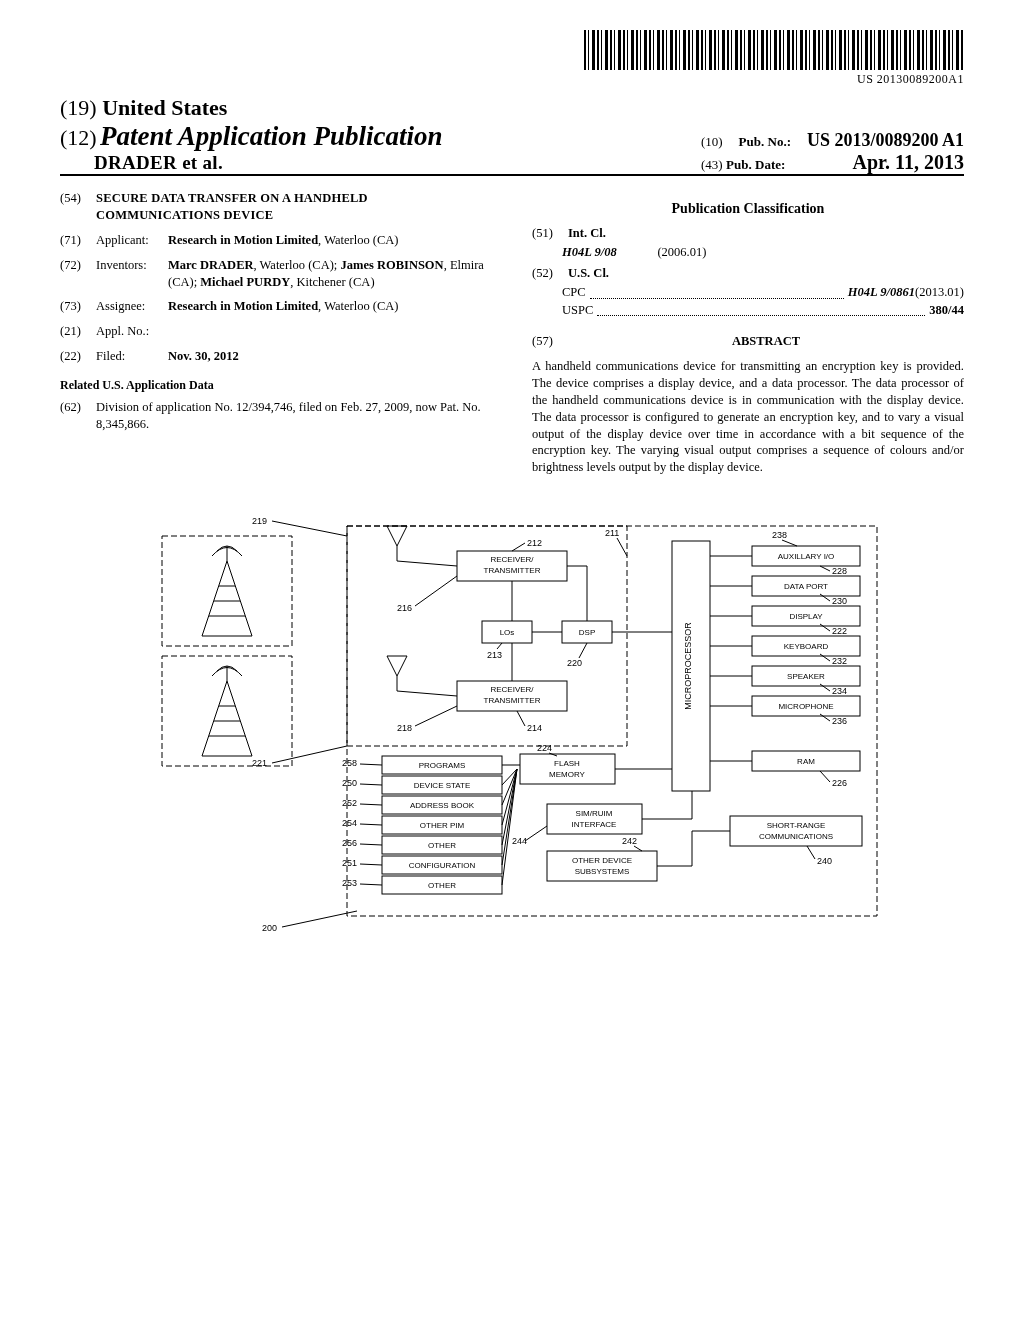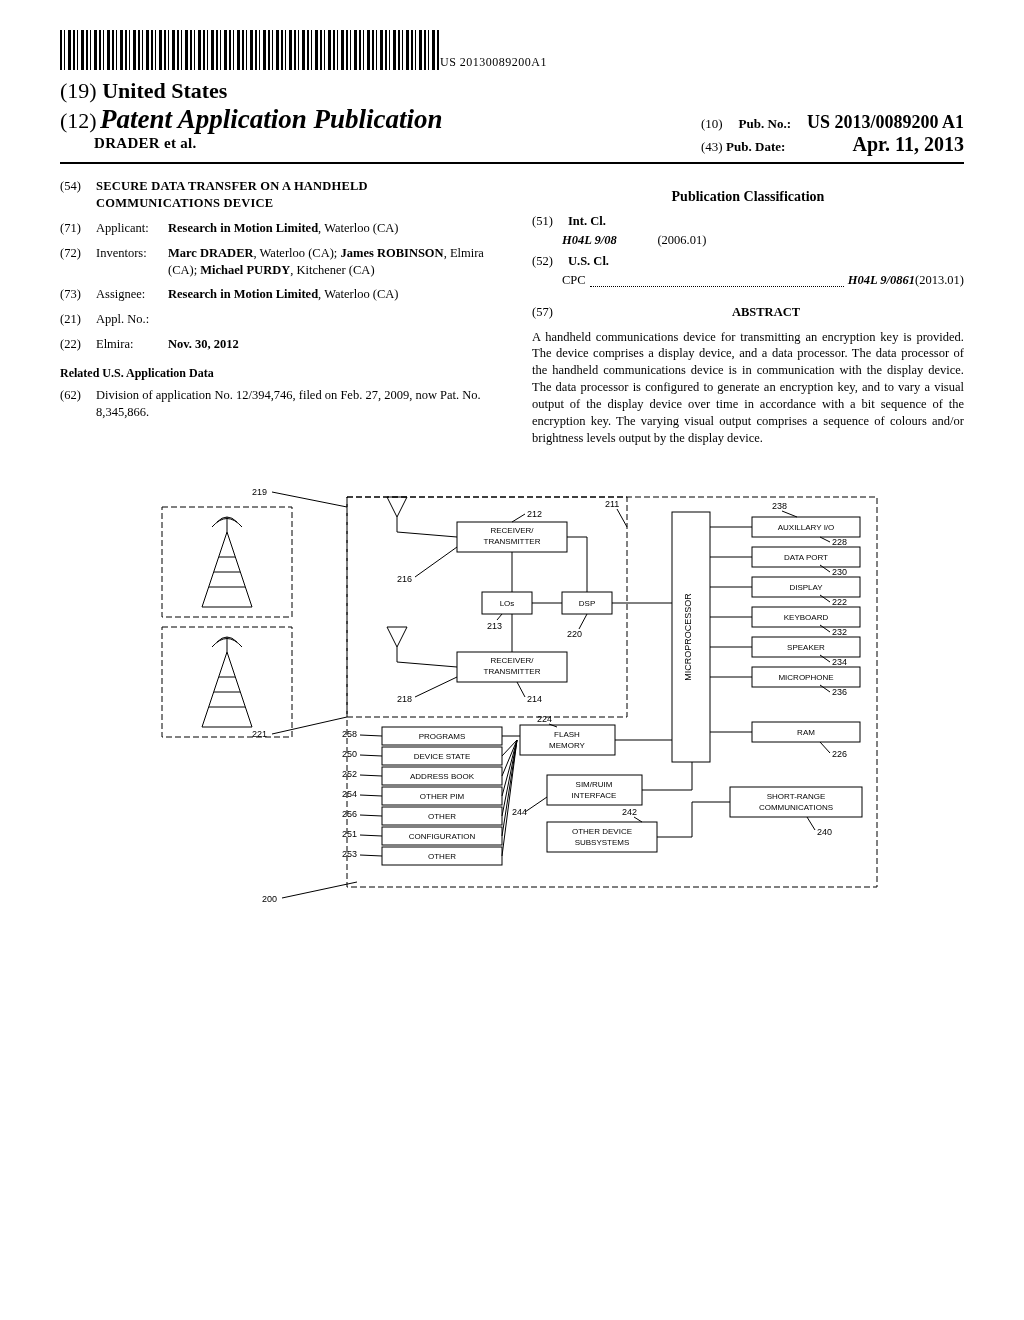--- a/index.html
+++ b/index.html
@@ -7,45 +7,44 @@
     font-size: 13px;
     color: #000;
     background: #fff;
     margin: 0;
     padding: 30px 60px 30px 60px;
     width: 1024px;
     box-sizing: border-box;
   }
   .barcode-area {
     display: flex;
-    flex-direction: row;
+    flex-direction: column;
     align-items: flex-end;
     margin-bottom: 8px;
   }
   .barcode {
     width: 380px;
     height: 40px;
     background: repeating-linear-gradient(90deg, #000 0 2px, #fff 2px 4px, #000 4px 5px, #fff 5px 8px, #000 8px 11px, #fff 11px 13px);
   }
   .barcode-num {
     font-size: 12px;
     letter-spacing: 0.5px;
     margin-top: 2px;
   }
   .header-block {
     display: flex;
     justify-content: space-between;
-    align-items: flex-start;
+    align-items: flex-end;
     border-bottom: 2px solid #000;
-    padding-bottom: 6px;
     margin-bottom: 14px;
   }
   .header-left .line1 { font-size: 22px; }
   .header-left .line2 { font-size: 27px; font-weight: bold; font-style: italic; }
-  .header-left .line3 { font-size: 15px; font-weight: bold; letter-spacing: 0.3px; }
+  .header-left .line3 { font-size: 19px; font-weight: bold; letter-spacing: 0.3px; }
   .header-right { text-align: left; font-size: 14px; }
   .header-right .pubno-val { font-weight: bold; font-size: 18px; margin-top: 34px; }
   .header-right .pubdate-val { font-weight: bold; font-size: 20px; float:right;}
   .header-right .row { display:flex; gap:16px; align-items:baseline;}
   .header-right .label { font-size:13px;}
   .cols {
     display: flex;
     gap: 40px;
     font-size: 12.5px;
     line-height: 1.35;
@@ -122,21 +121,21 @@
       <div class="field-code">(73)</div>
       <div class="field-label">Assignee:</div>
       <div class="field-body"><span class="bold">Research in Motion Limited</span><span>, Waterloo (CA)</span></div>
     </div>
     <div class="field-row">
       <div class="field-code">(21)</div>
       <div class="field-label">Appl. No.:</div>
     </div>
     <div class="field-row">
       <div class="field-code">(22)</div>
-      <div class="field-label">Elmira:</div>
+      <div class="field-label">Filed:</div>
       <div class="field-body bold">Nov. 30, 2012</div>
     </div>
     <div class="related-head">Related U.S. Application Data</div>
     <div class="field-row">
       <div class="field-code">(62)</div>
       <div class="field-body">Division of application No. 12/394,746, filed on Feb. 27, 2009, now Pat. No. 8,345,866.</div>
     </div>
   </div>
 
   <div class="col">
@@ -148,20 +147,25 @@
     <div class="class-line"><span class="bold italic">H04L 9/08</span> &nbsp;&nbsp;&nbsp;&nbsp;&nbsp;&nbsp;&nbsp;&nbsp;&nbsp;&nbsp;&nbsp; <span>(2006.01)</span></div>
     <div class="field-row" style="margin-bottom:2px; margin-top:4px;">
       <div class="field-code">(52)</div>
       <div class="bold">U.S. Cl.</div>
     </div>
     <div class="class-line class-row">
         <span>CPC</span>
         <span class="dots"></span>
         <span class="bold italic">H04L 9/0861</span>
         <span> (2013.01)</span>
+      </div>
+    <div class="class-line class-row">
+        <span>USPC</span>
+        <span class="dots"></span>
+        <span class="bold">380/44</span>
       </div>
 
     <div class="field-row" style="margin-top:14px;">
       <div class="field-code">(57)</div>
       <div class="bold" style="flex:1; text-align:center;">ABSTRACT</div>
     </div>
     <div class="abstract-body">A handheld communications device for transmitting an encryption key is provided. The device comprises a display device, and a data processor. The data processor of the handheld communications device is in communication with the display device. The data processor is configured to generate an encryption key, and to vary a visual output of the display device over time in accordance with a bit sequence of the encryption key. The varying visual output comprises a sequence of colours and/or brightness levels output by the display device.</div>
   </div>
 </div>
 

